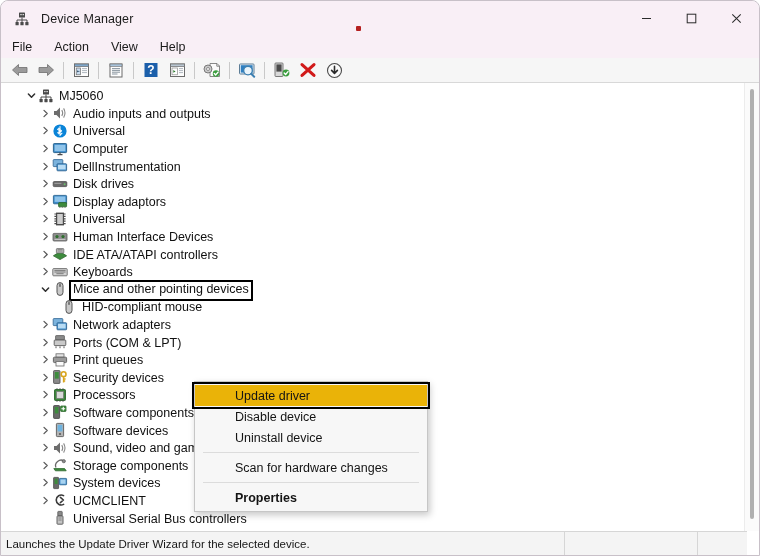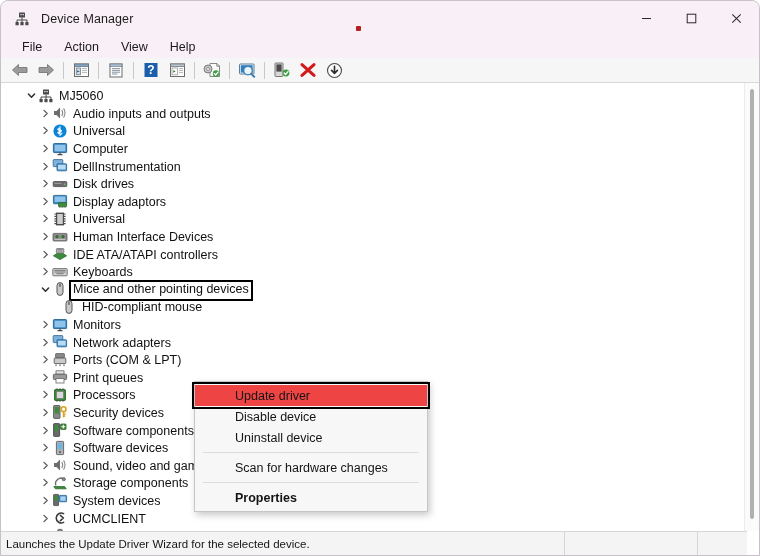--- a/index.html
+++ b/index.html
@@ -30,21 +30,20 @@
     font-size:12px;color:#2b2b2b;
   }
   .redot{
     position:absolute;left:355px;top:25px;width:5px;height:5px;
     background:#b52020;border-radius:1px;
   }
 
   
   .menubar{
     height:22px;background:#f9eff6;display:flex;align-items:center;
-    padding-left:10px;
   }
   .menuitem{
     font-size:12.5px;color:#1b1b1b;padding:2px 11px;border-radius:3px;cursor:default;
   }
 
   
   .toolbar{
     height:24px;background:#f6f6f6;border-bottom:1px solid #dcdcdc;
     display:flex;align-items:center;padding-left:6px;
   }
@@ -97,21 +96,21 @@
     position:absolute;left:193px;top:298px;width:232px;
     background:#f7f7f7;border:1px solid #c6c6c6;
     box-shadow:2px 3px 7px rgba(0,0,0,.22);
     padding:3px 0;z-index:50;
   }
   .ctxitem{
     height:21px;display:flex;align-items:center;padding-left:40px;
     font-size:12.5px;color:#141414;position:relative;
   }
   .ctxitem.bold{font-weight:bold;}
-  .ctxitem.hl{background:#ef4444;text-align:center;}
+  .ctxitem.hl{background:#eab308;text-align:center;}
   .ctxitem.hl::after{
     content:"";position:absolute;left:-3px;top:-3px;right:-3px;bottom:-3px;
     border:2.5px solid #000;box-sizing:border-box;
   }
   .ctxsep{height:1px;background:#dcdcdc;margin:4px 8px;}
 
   
   .statusbar{
     position:absolute;left:0;right:12px;bottom:0;height:23px;background:#f4f4f4;
     border-top:1px solid #d6d6d6;display:flex;align-items:center;
@@ -463,35 +462,20 @@
         <span class="ico">
           <svg width="16" height="16" viewBox="0 0 16 16">
             <rect x="5" y="1.6" width="6" height="12.8" rx="3" fill="#c9c9c9" stroke="#555" stroke-width="1"></rect>
             <path d="M8 2.4 V6" stroke="#555" stroke-width="0.9"></path>
             <rect x="7.3" y="3.2" width="1.4" height="2.4" rx="0.6" fill="#6a6a6a"></rect>
           </svg>
         </span>
         <span class="lbl">HID-compliant mouse</span>
       </div>
 
-      <div class="row lvl1">
-        <span class="chev">
-          <svg width="9" height="9" viewBox="0 0 9 9">
-              <path d="M3 1.4 L6.2 4.5 L3 7.6" stroke="#5a5a5a" stroke-width="1.3" fill="none" stroke-linecap="round" stroke-linejoin="round"></path>
-            </svg>
-        </span>
-        <span class="ico">
-          <svg width="16" height="16" viewBox="0 0 16 16">
-            <rect x="1.4" y="2.6" width="13.2" height="9" rx="0.8" fill="#3a89c9" stroke="#2b6590" stroke-width="1"></rect>
-            <rect x="2.6" y="3.8" width="10.8" height="6.4" fill="#8fc4ea"></rect>
-            <path d="M5.5 13.6 H10.5 M8 11.6 V13.6" stroke="#4a4a4a" stroke-width="1.2"></path>
-          </svg>
-        </span>
-        <span class="lbl">Monitors</span>
-      </div>
 
       <div class="row lvl1">
         <span class="chev">
           <svg width="9" height="9" viewBox="0 0 9 9">
               <path d="M3 1.4 L6.2 4.5 L3 7.6" stroke="#5a5a5a" stroke-width="1.3" fill="none" stroke-linecap="round" stroke-linejoin="round"></path>
             </svg>
         </span>
         <span class="ico">
           <svg width="16" height="16" viewBox="0 0 16 16">
             <rect x="1.2" y="1.6" width="9.6" height="7" rx="0.7" fill="#7bb3dd" stroke="#3d6f9b" stroke-width="0.9"></rect>
@@ -525,53 +509,53 @@
             </svg>
         </span>
         <span class="ico">
           <svg width="16" height="16" viewBox="0 0 16 16">
             <rect x="4" y="1.8" width="8" height="3.4" fill="#e4e4e4" stroke="#6a6a6a" stroke-width="0.8"></rect>
             <rect x="1.4" y="5.2" width="13.2" height="5.4" rx="1" fill="#9a9a9a" stroke="#5a5a5a" stroke-width="0.9"></rect>
             <rect x="4" y="9.6" width="8" height="4.4" fill="#fbfbfb" stroke="#6a6a6a" stroke-width="0.8"></rect>
           </svg>
         </span>
         <span class="lbl">Print queues</span>
-      </div>
-
-      <div class="row lvl1">
-        <span class="chev">
-          <svg width="9" height="9" viewBox="0 0 9 9">
-              <path d="M3 1.4 L6.2 4.5 L3 7.6" stroke="#5a5a5a" stroke-width="1.3" fill="none" stroke-linecap="round" stroke-linejoin="round"></path>
-            </svg>
-        </span>
-        <span class="ico">
-          <svg width="16" height="16" viewBox="0 0 16 16">
-            <rect x="2.6" y="2.6" width="10.8" height="10.8" rx="0.6" fill="#3d8b3d" stroke="#2c642c" stroke-width="1"></rect>
-            <rect x="4.6" y="4.6" width="6.8" height="6.8" fill="#d9d9d9" stroke="#7a7a7a" stroke-width="0.7"></rect>
-            <path d="M5 1.2 V2.6 M8 1.2 V2.6 M11 1.2 V2.6 M5 13.4 V14.8 M8 13.4 V14.8 M11 13.4 V14.8" stroke="#4a4a4a" stroke-width="0.9"></path>
-          </svg>
-        </span>
-        <span class="lbl">Processors</span>
       </div>
 
       <div class="row lvl1">
         <span class="chev">
           <svg width="9" height="9" viewBox="0 0 9 9">
               <path d="M3 1.4 L6.2 4.5 L3 7.6" stroke="#5a5a5a" stroke-width="1.3" fill="none" stroke-linecap="round" stroke-linejoin="round"></path>
             </svg>
         </span>
         <span class="ico">
           <svg width="16" height="16" viewBox="0 0 16 16">
             <rect x="1.6" y="1.6" width="6.4" height="12.8" rx="0.7" fill="#8a8a8a" stroke="#555" stroke-width="0.9"></rect>
             <rect x="2.8" y="3" width="4" height="6.6" fill="#3d8b3d"></rect>
             <circle cx="11.6" cy="5.2" r="2.4" fill="none" stroke="#d9a51f" stroke-width="1.6"></circle>
             <path d="M11.6 7.4 V13.6 M11.6 10 H13.6 M11.6 12 H13.2" stroke="#d9a51f" stroke-width="1.5"></path>
           </svg>
         </span>
         <span class="lbl">Security devices</span>
+      </div>
+
+      <div class="row lvl1">
+        <span class="chev">
+          <svg width="9" height="9" viewBox="0 0 9 9">
+              <path d="M3 1.4 L6.2 4.5 L3 7.6" stroke="#5a5a5a" stroke-width="1.3" fill="none" stroke-linecap="round" stroke-linejoin="round"></path>
+            </svg>
+        </span>
+        <span class="ico">
+          <svg width="16" height="16" viewBox="0 0 16 16">
+            <rect x="2.6" y="2.6" width="10.8" height="10.8" rx="0.6" fill="#3d8b3d" stroke="#2c642c" stroke-width="1"></rect>
+            <rect x="4.6" y="4.6" width="6.8" height="6.8" fill="#d9d9d9" stroke="#7a7a7a" stroke-width="0.7"></rect>
+            <path d="M5 1.2 V2.6 M8 1.2 V2.6 M11 1.2 V2.6 M5 13.4 V14.8 M8 13.4 V14.8 M11 13.4 V14.8" stroke="#4a4a4a" stroke-width="0.9"></path>
+          </svg>
+        </span>
+        <span class="lbl">Processors</span>
       </div>
 
       <div class="row lvl1">
         <span class="chev">
           <svg width="9" height="9" viewBox="0 0 9 9">
               <path d="M3 1.4 L6.2 4.5 L3 7.6" stroke="#5a5a5a" stroke-width="1.3" fill="none" stroke-linecap="round" stroke-linejoin="round"></path>
             </svg>
         </span>
         <span class="ico">
           <svg width="16" height="16" viewBox="0 0 16 16">

